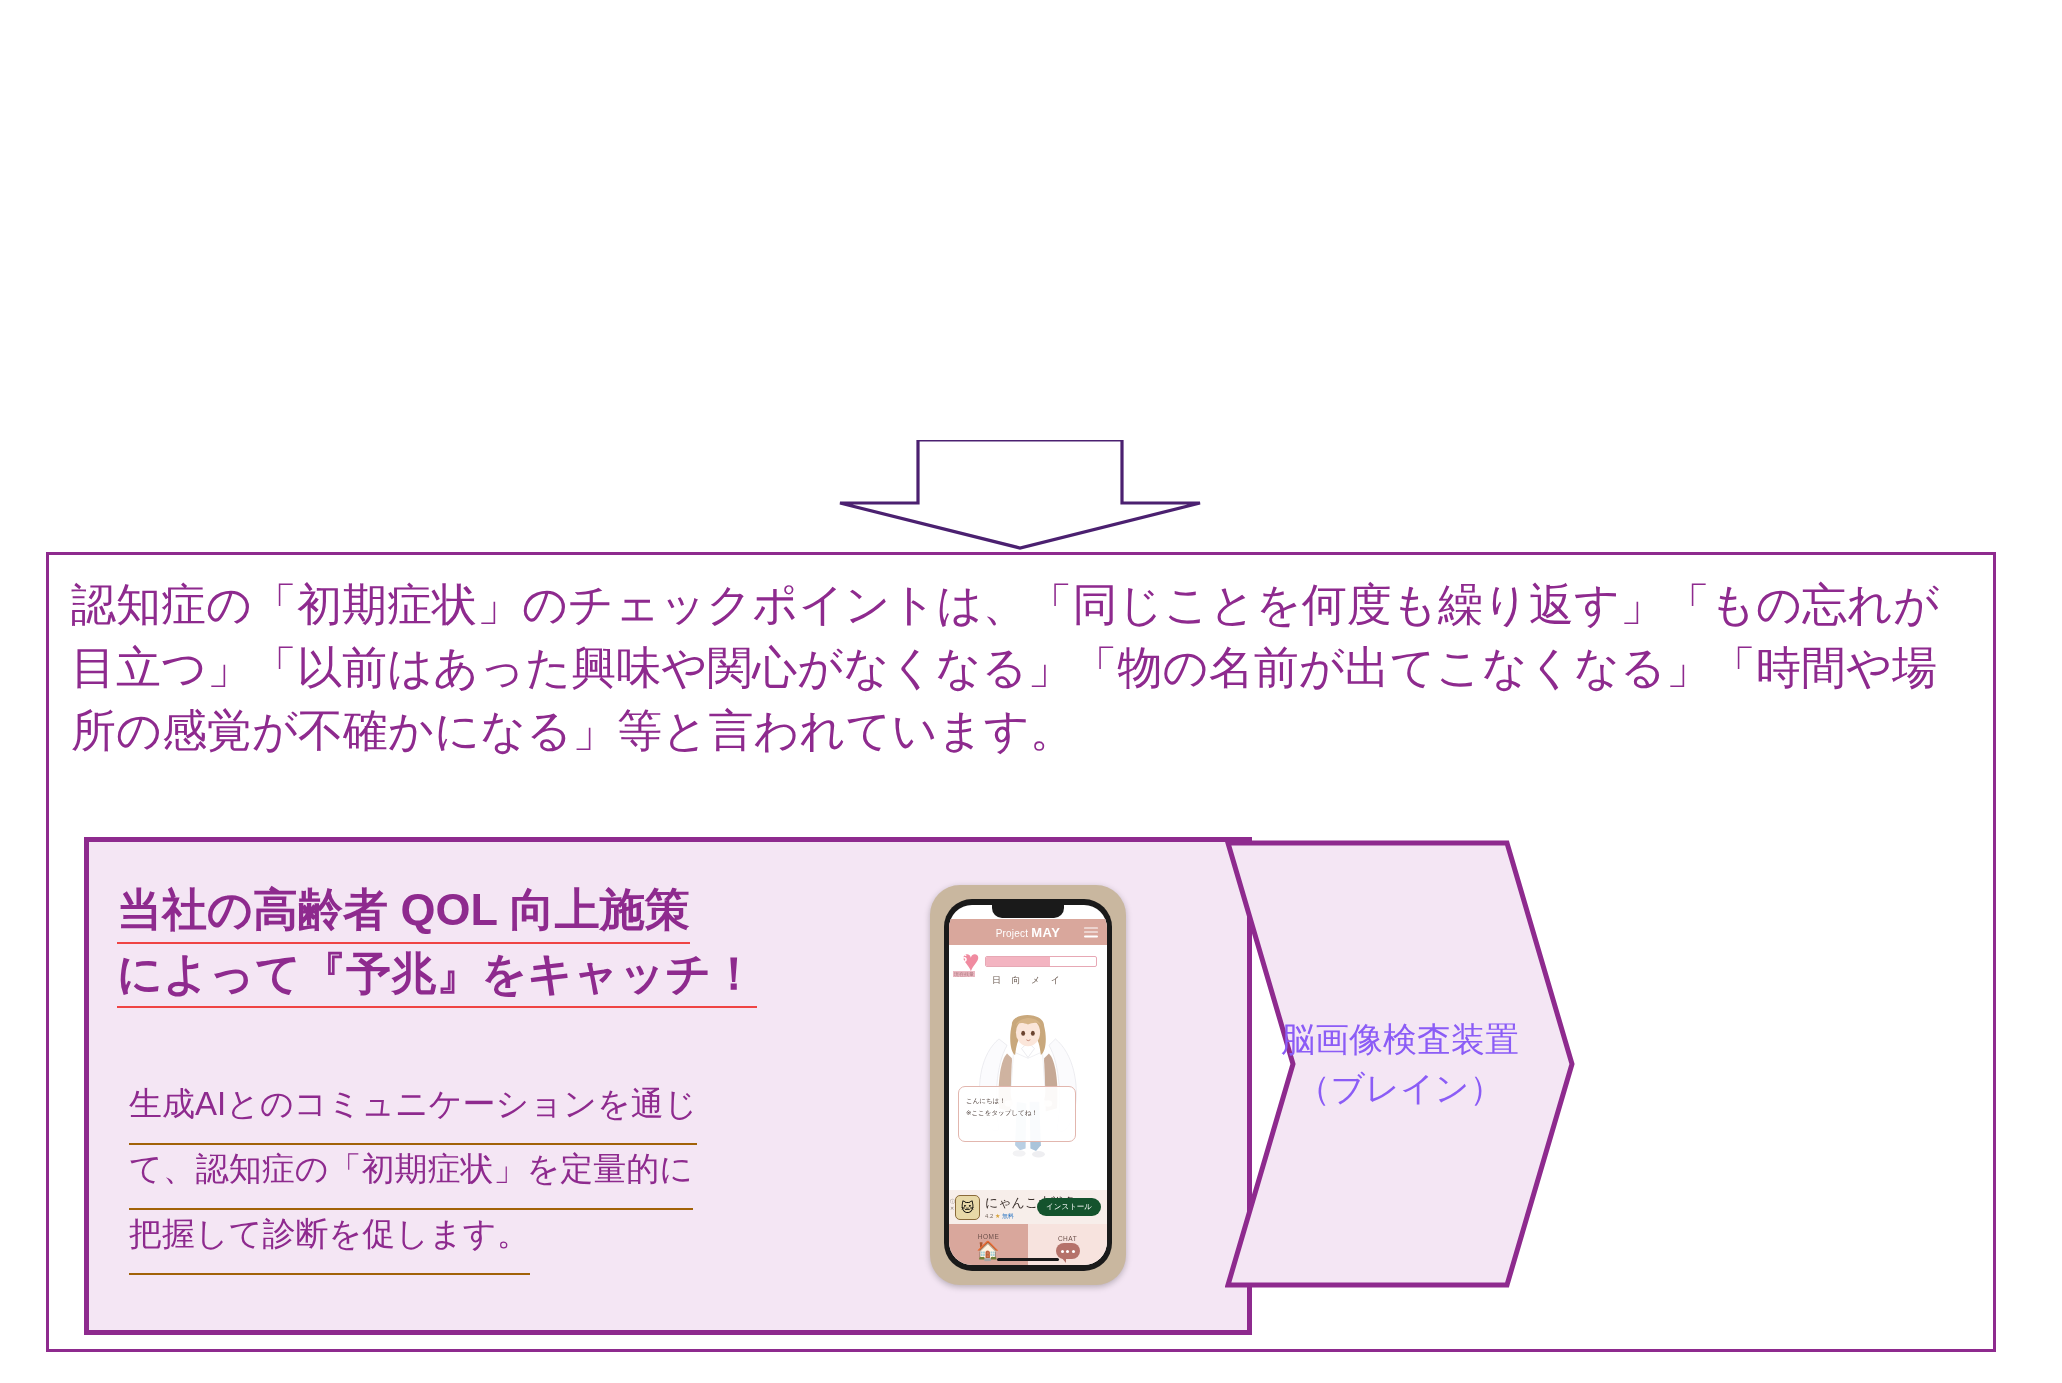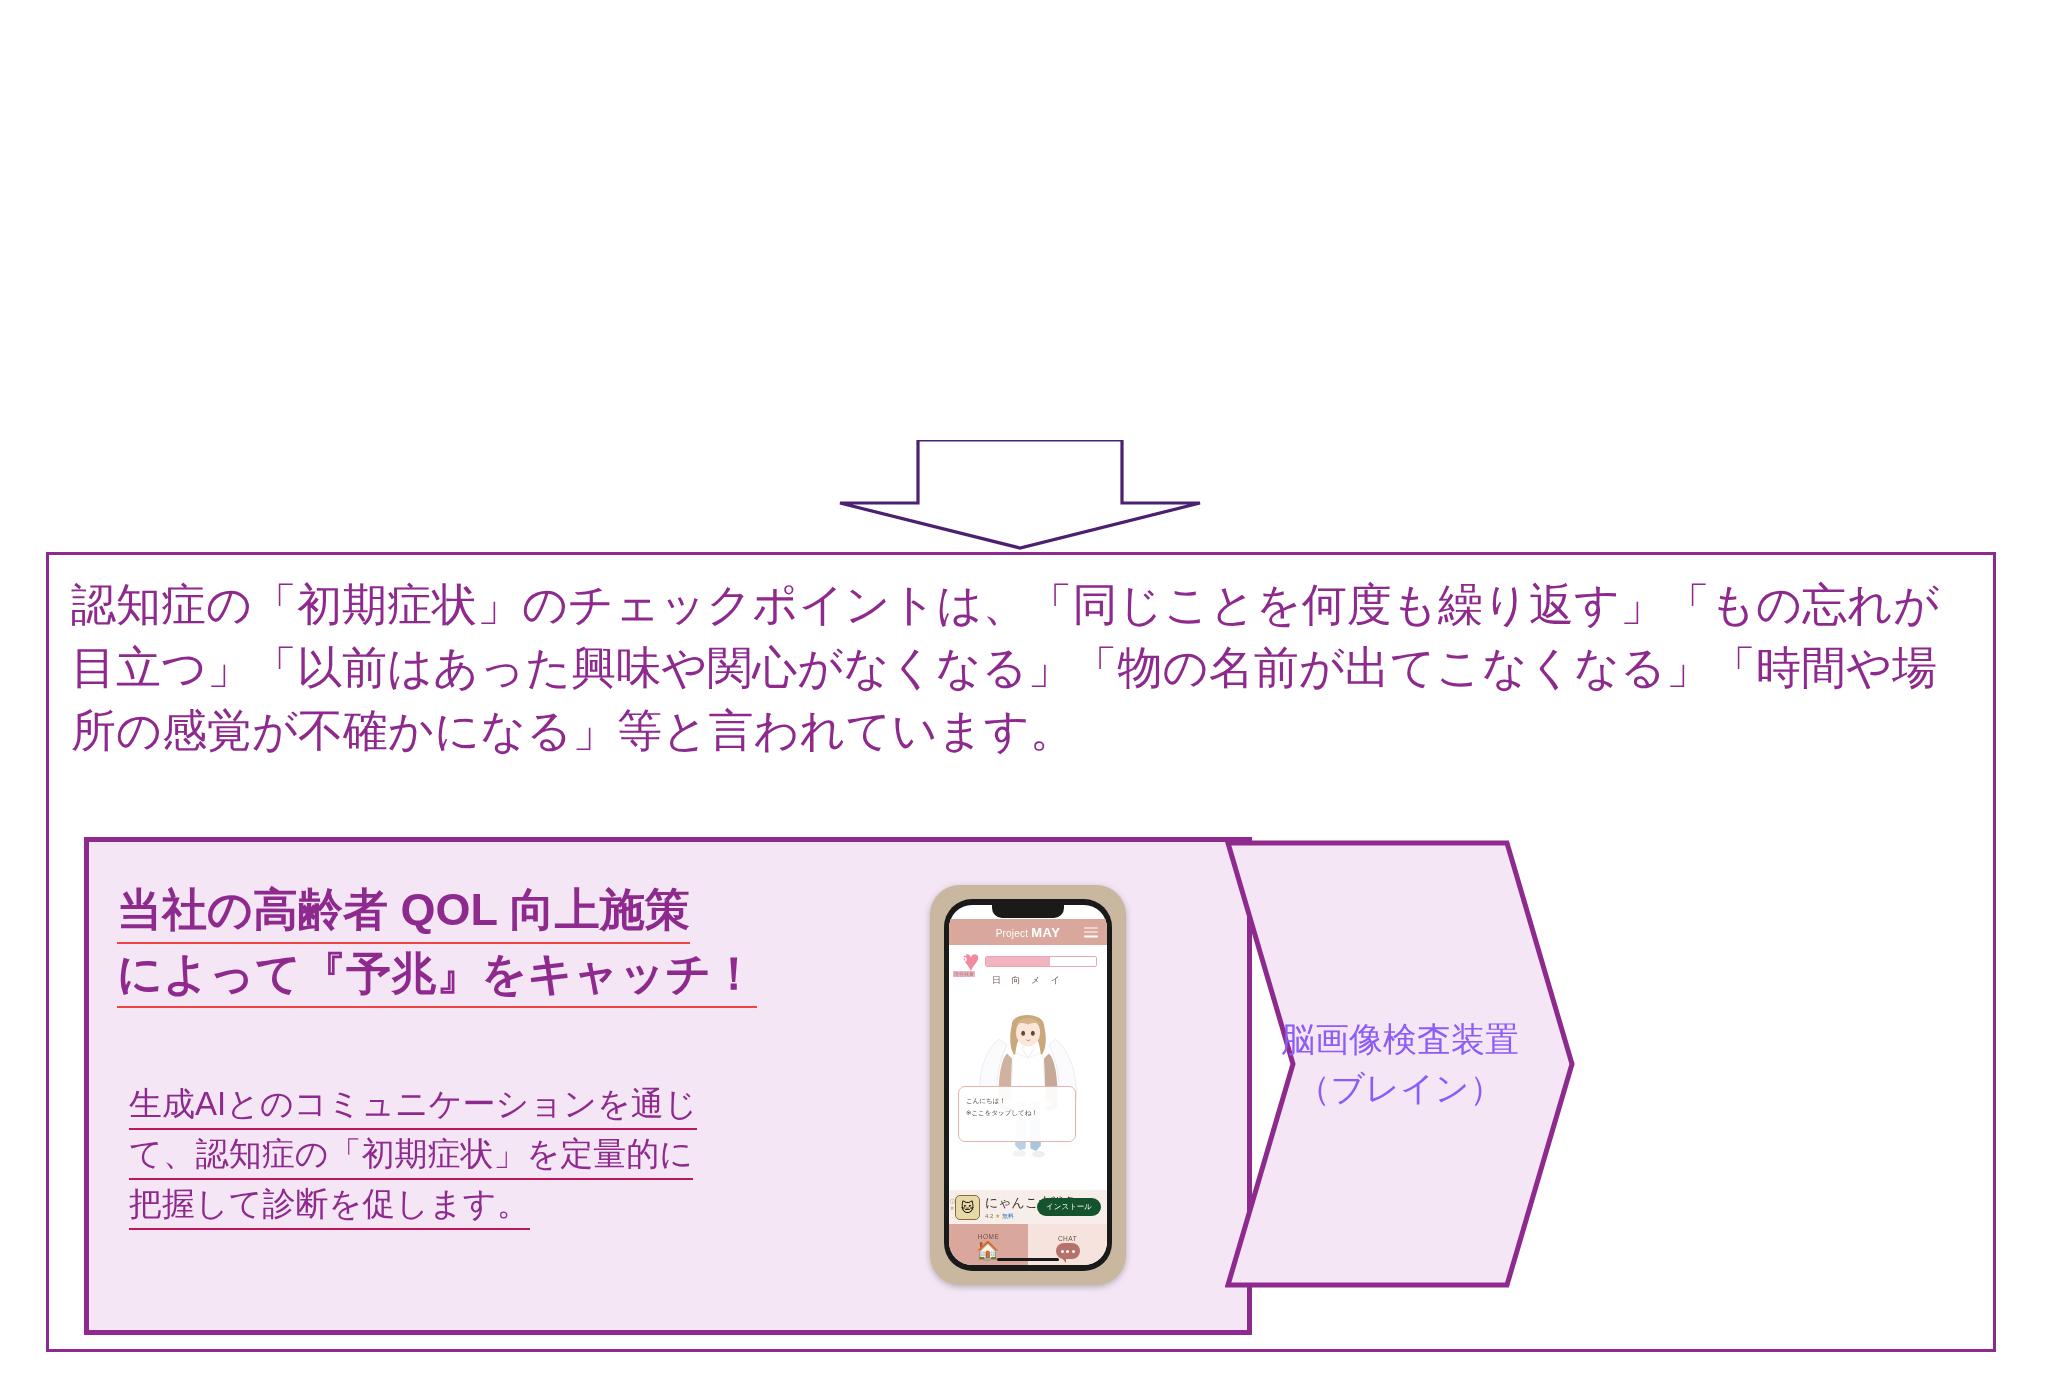--- a/index.html
+++ b/index.html
@@ -114,23 +114,23 @@
   .qol-body {
     position: absolute;
     left: 40px;
     top: 238px;
     width: 740px;
     color: #8e2a8e;
     font-size: 33px;
     line-height: 47px;
   }
   .qol-body .u {
-    border-bottom: 2px solid #be185d;
+    border-bottom: 2px solid #a16207;
     display: inline-block;
-    padding-bottom: 1px;
+    padding-bottom: 16px;
   }
 
   
   .phone {
     position: absolute;
     left: 930px;
     top: 885px;
     width: 196px;
     height: 400px;
     border-radius: 30px;

